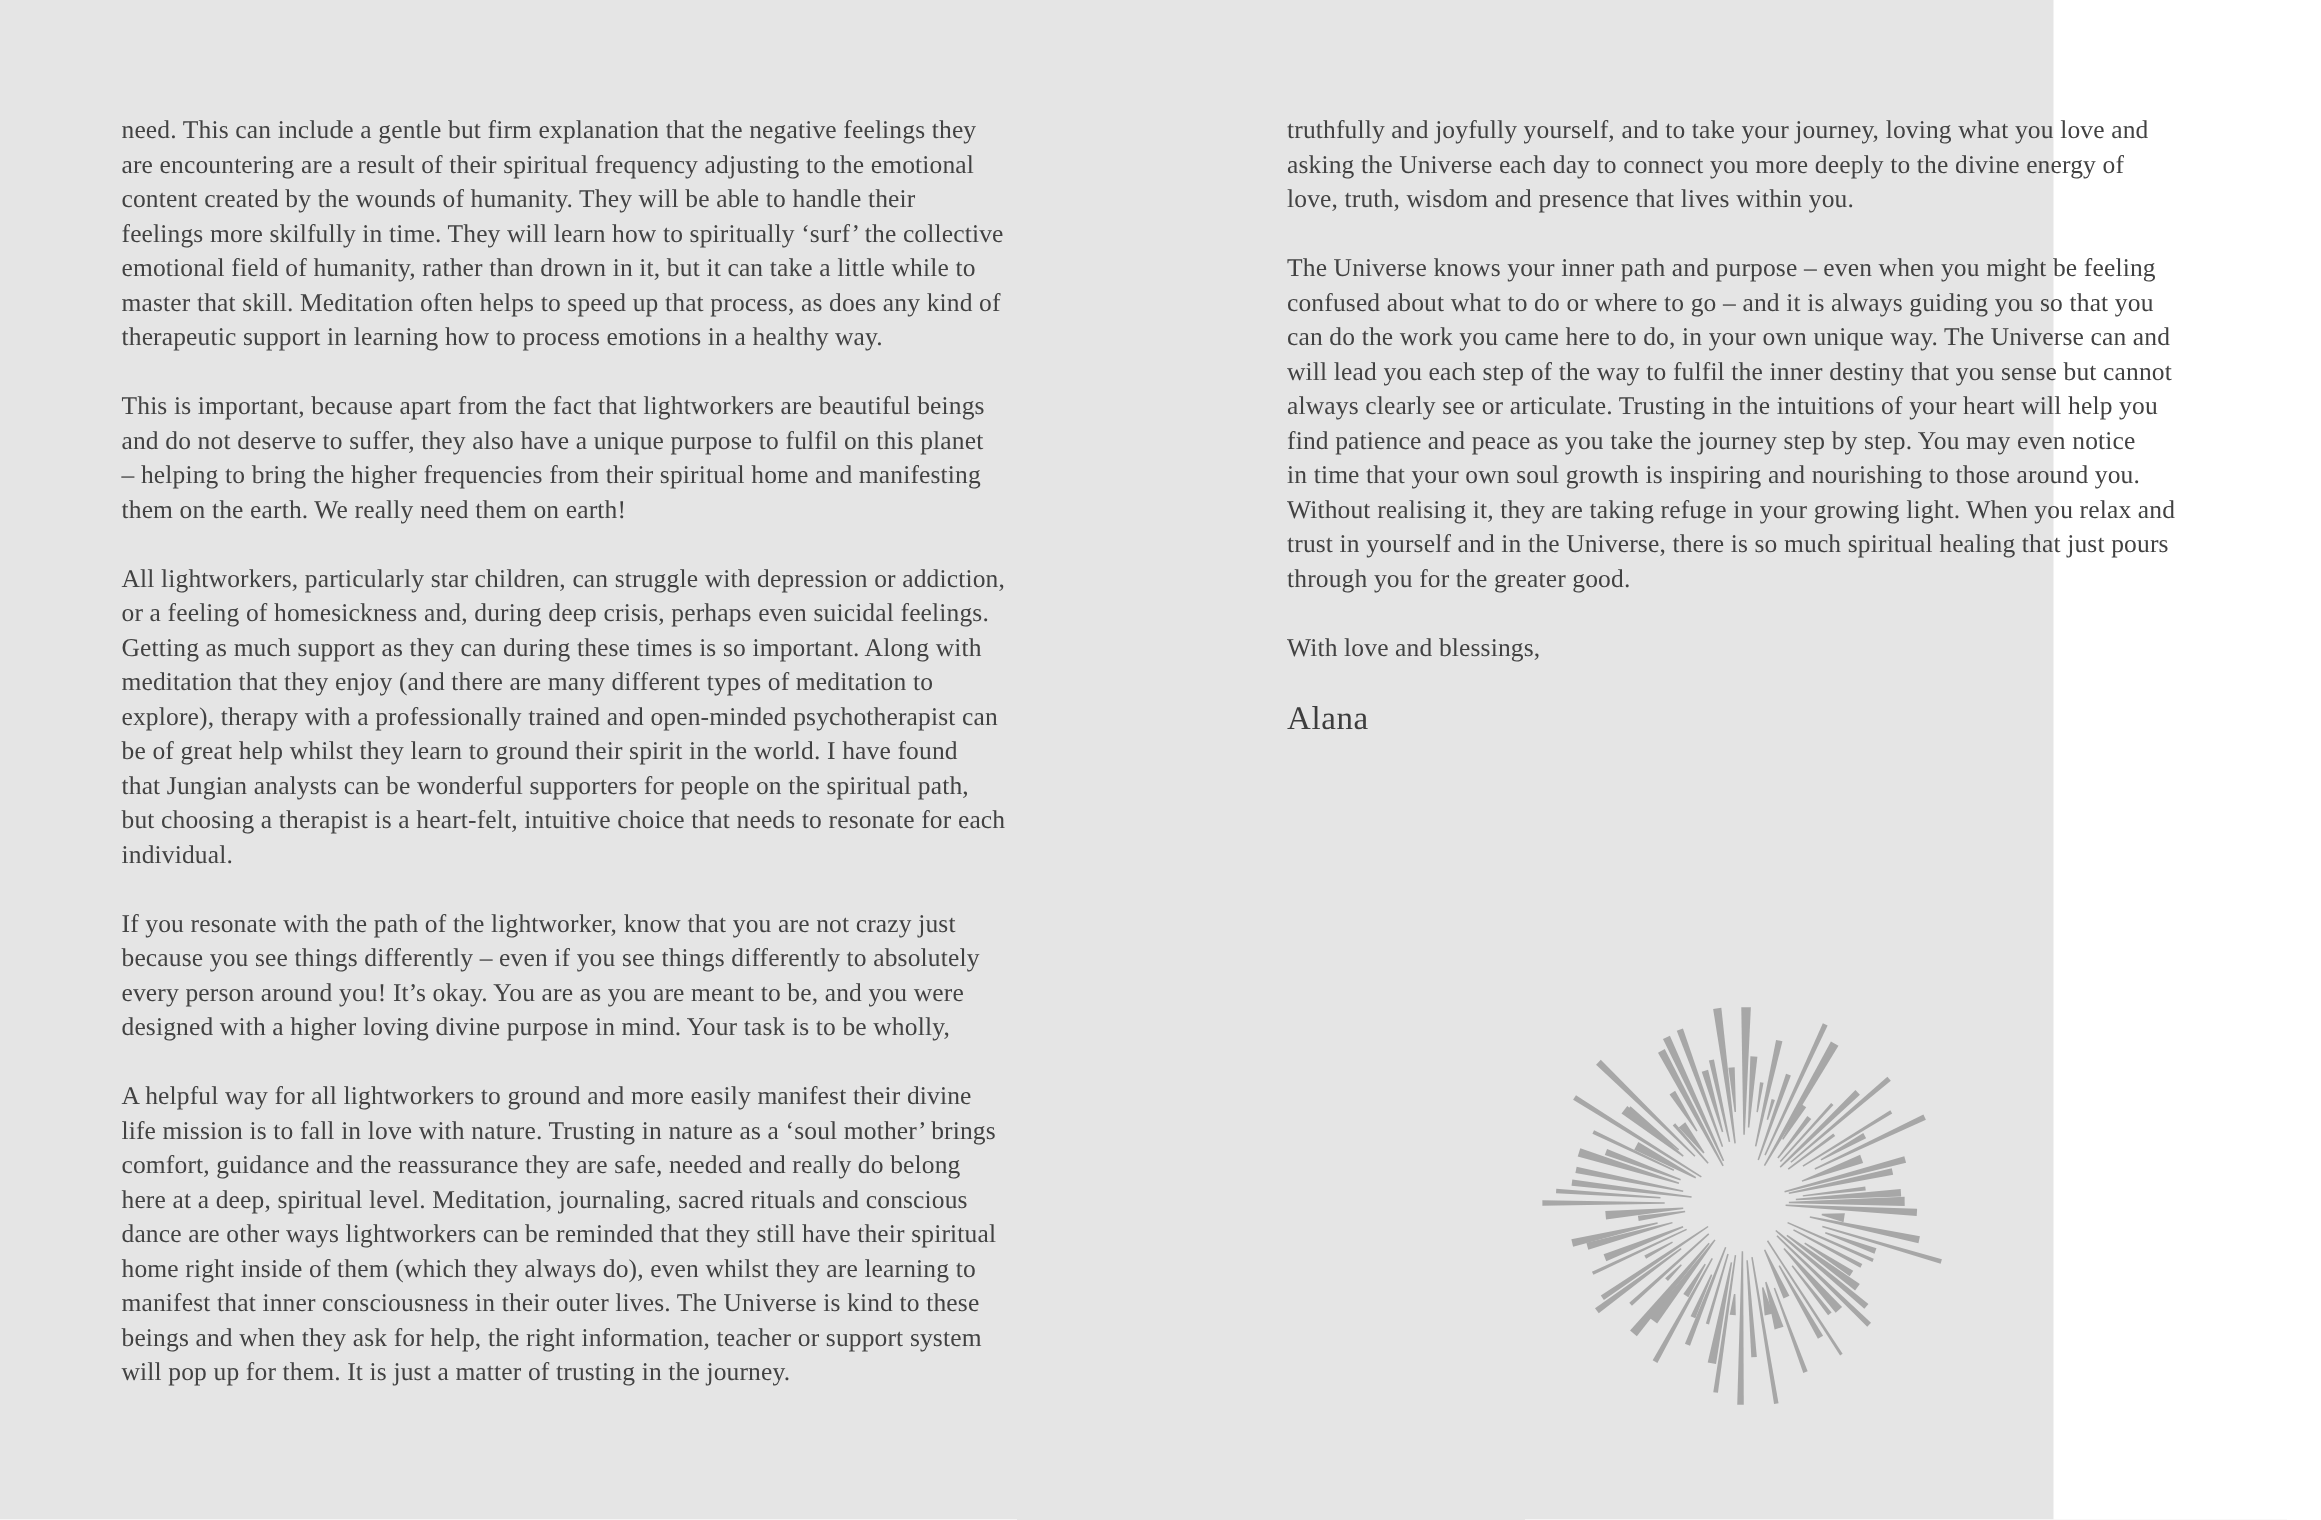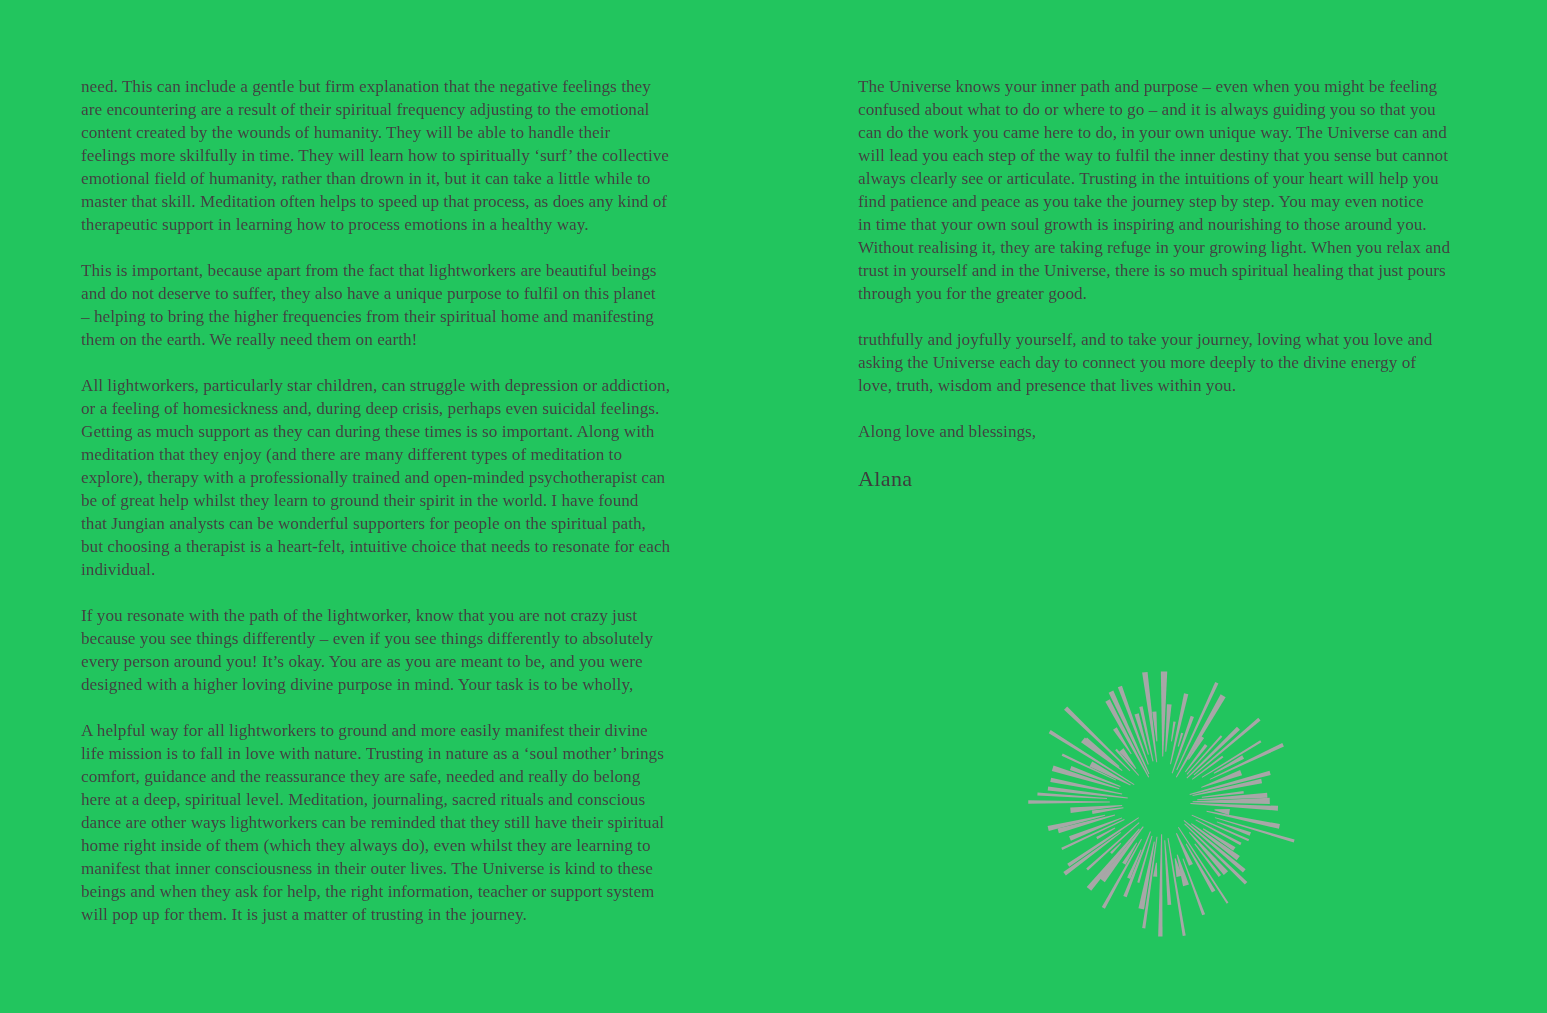--- a/index.html
+++ b/index.html
@@ -7,23 +7,23 @@
     padding: 0;
     background: #ffffff;
     width: 1547px;
     height: 1013px;
     overflow: hidden;
     position: relative;
     font-family: "Liberation Serif", serif;
   }
   .spread {
     position: relative;
-    width: 1547px;
+    width: 1369px;
     height: 1013px;
-    background: #22c55e;
+    background: #e5e5e5;
   }
   .page-column {
     position: absolute;
     top: 75px;
     width: 640px;
   }
   .page-column.left  { left: 81px; }
   .page-column.right { left: 858px; }
   .body-paragraph {
     margin: 0 0 23px 0;
@@ -81,34 +81,34 @@
 comfort, guidance and the reassurance they are safe, needed and really do belong
 here at a deep, spiritual level. Meditation, journaling, sacred rituals and conscious
 dance are other ways lightworkers can be reminded that they still have their spiritual
 home right inside of them (which they always do), even whilst they are learning to
 manifest that inner consciousness in their outer lives. The Universe is kind to these
 beings and when they ask for help, the right information, teacher or support system
 will pop up for them. It is just a matter of trusting in the journey.</p>
   </div>
 
   <div class="page-column right">
+    <p class="body-paragraph">truthfully and joyfully yourself, and to take your journey, loving what you love and
+asking the Universe each day to connect you more deeply to the divine energy of
+love, truth, wisdom and presence that lives within you.</p>
     <p class="body-paragraph">The Universe knows your inner path and purpose – even when you might be feeling
 confused about what to do or where to go – and it is always guiding you so that you
 can do the work you came here to do, in your own unique way. The Universe can and
 will lead you each step of the way to fulfil the inner destiny that you sense but cannot
 always clearly see or articulate. Trusting in the intuitions of your heart will help you
 find patience and peace as you take the journey step by step. You may even notice
 in time that your own soul growth is inspiring and nourishing to those around you.
 Without realising it, they are taking refuge in your growing light. When you relax and
 trust in yourself and in the Universe, there is so much spiritual healing that just pours
 through you for the greater good.</p>
-    <p class="body-paragraph">truthfully and joyfully yourself, and to take your journey, loving what you love and
-asking the Universe each day to connect you more deeply to the divine energy of
-love, truth, wisdom and presence that lives within you.</p>
-    <p class="body-paragraph">Along love and blessings,</p>
+    <p class="body-paragraph">With love and blessings,</p>
     <div class="signature">Alana</div>
   </div>
 
   <svg id="starburst" viewBox="-150 -150 300 300" xmlns="http://www.w3.org/2000/svg" style="left: 1012px; top: 652px;">
       <polygon points="30.576275565511132,0.17626843569765355 30.565687570769,-0.8236755099149695 107.73304005925667,-4.211905926251049 107.79807137406902,1.9297357259772818" fill="#a7a7a7"></polygon>
       <polygon points="28.39681370323928,2.0369442068936032 28.45083279448993,1.0384043039450765 116.07283136979507,3.867509117760101 115.81264445282366,8.677049833940657" fill="#a7a7a7"></polygon>
       <polygon points="52.4066908329842,8.186873697811611 52.55171661007661,7.197445820713568 67.91187232430121,6.879950396188745 67.02960587962932,12.899149416444887" fill="#a7a7a7"></polygon>
       <polygon points="44.45956751386278,9.779173539149523 44.66364868831255,8.800219569733594 117.95181886522481,22.101476085925565 116.95777294267721,26.869800279881257" fill="#a7a7a7"></polygon>
       <polygon points="52.7344317686218,16.09541977552507 53.01766823355479,15.136369669987166 132.6081631925834,37.56773376045557 131.74138691093975,40.502673244976904" fill="#a7a7a7"></polygon>
       <polygon points="54.66804300995154,20.31677093998147 55.00835378759289,19.37645792049214 88.97286908837333,30.13360884421294 87.65014810421192,33.78842039963633" fill="#a7a7a7"></polygon>

